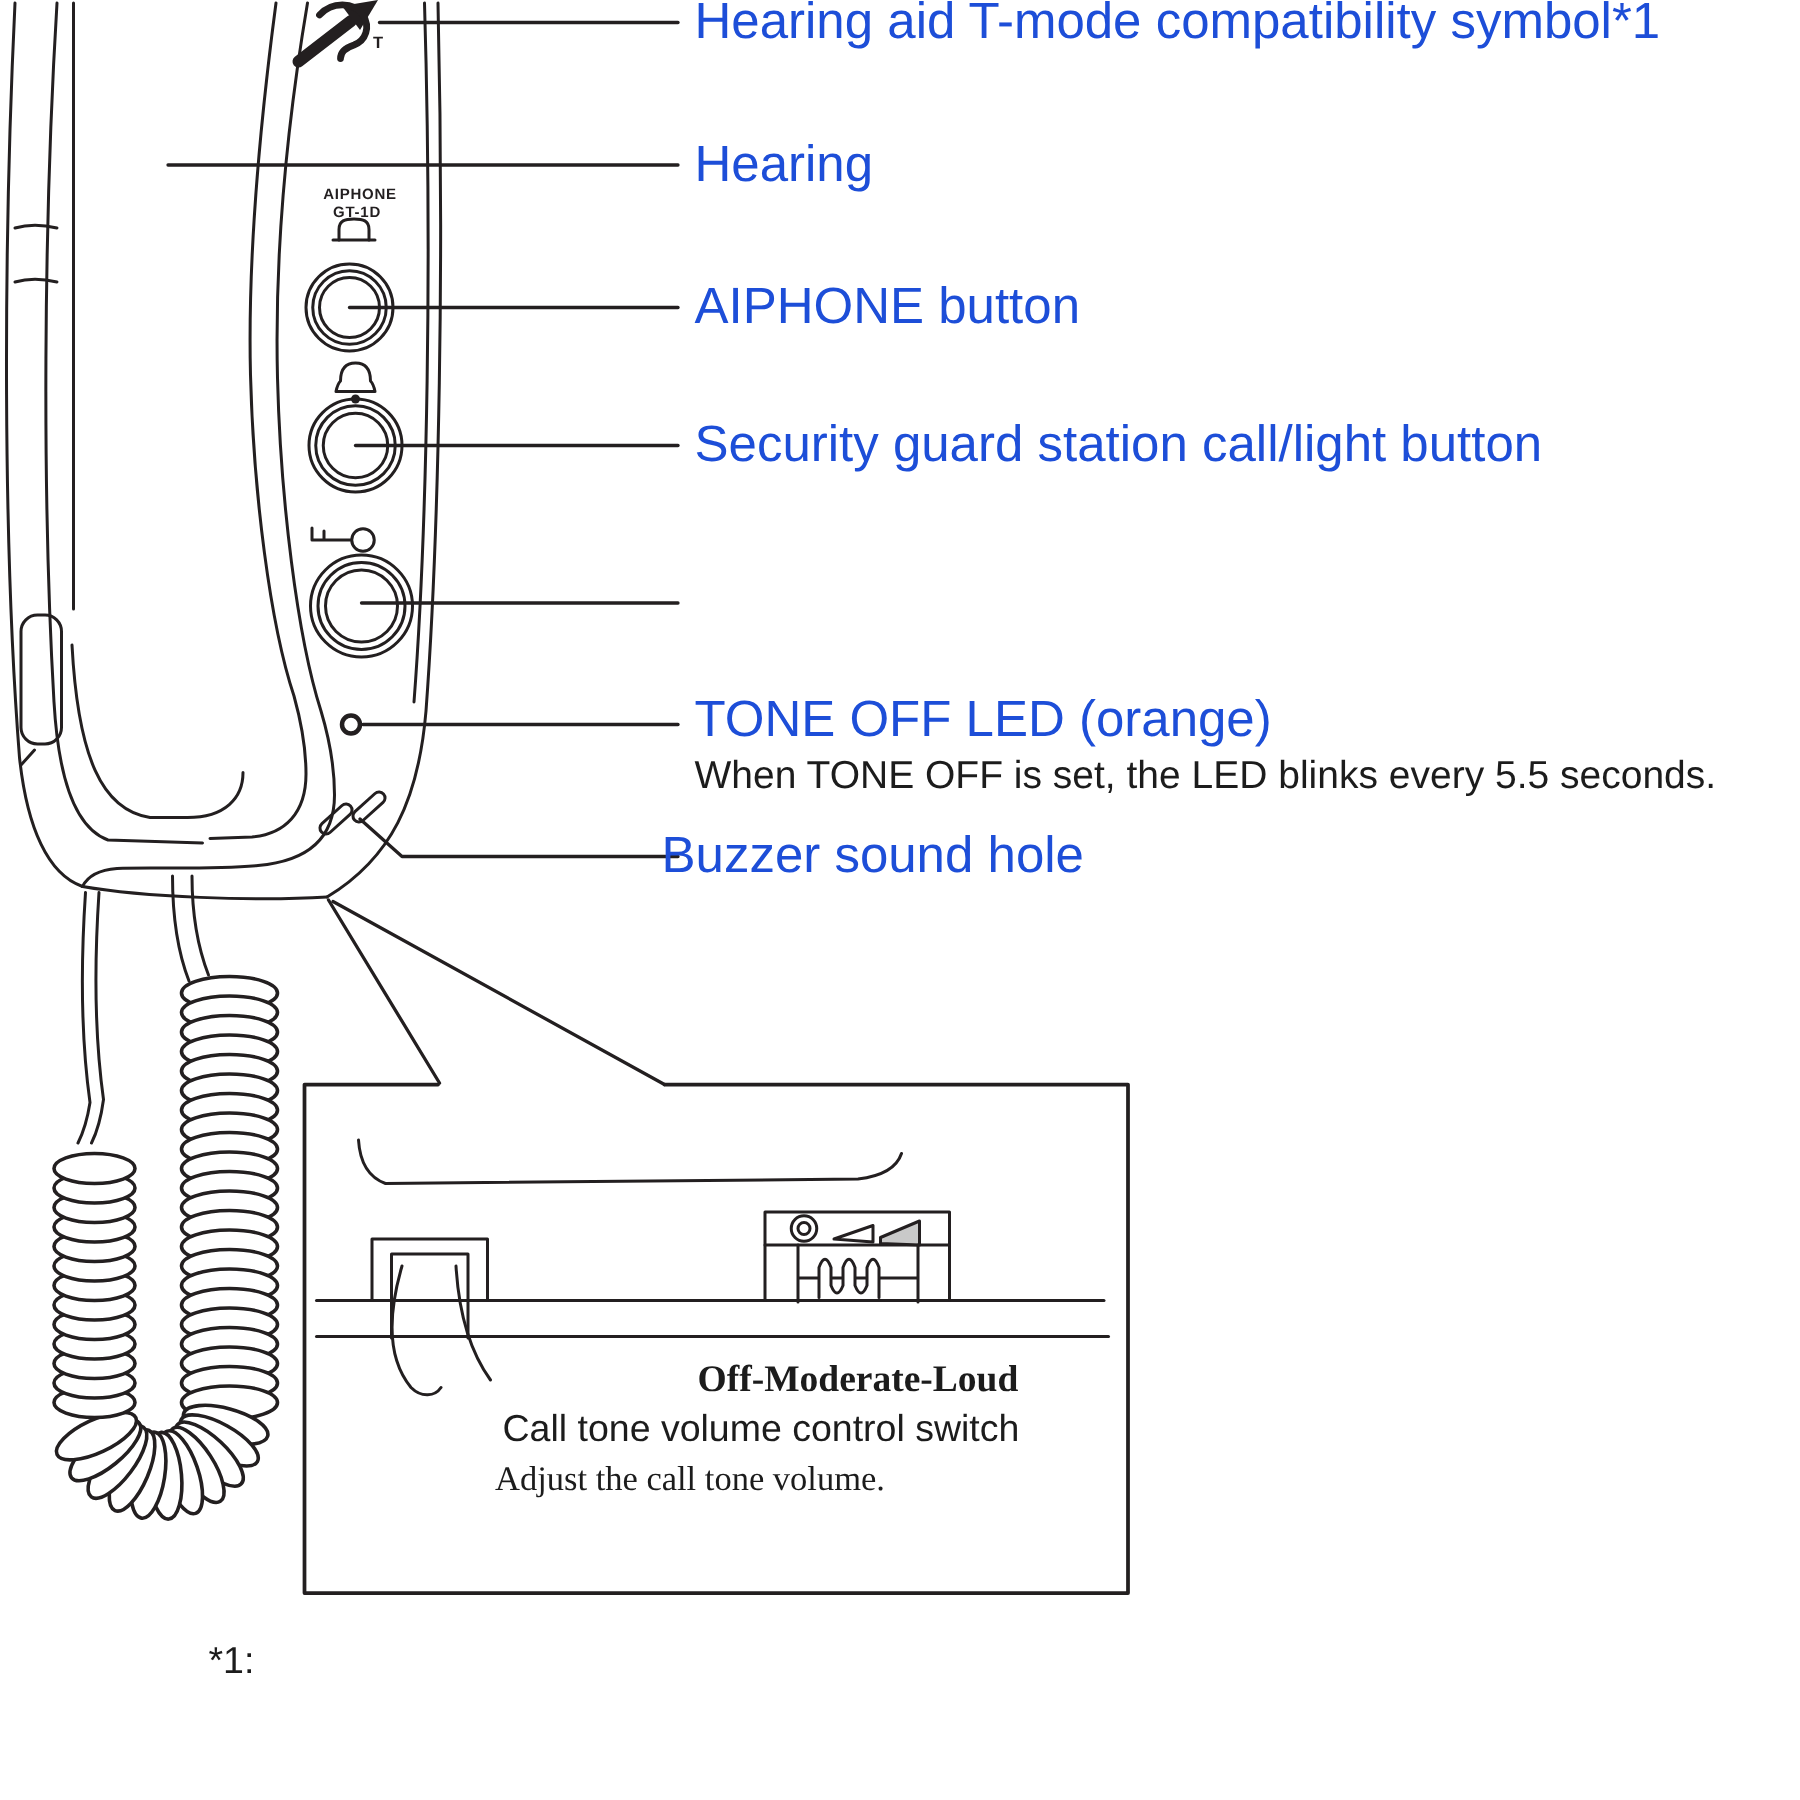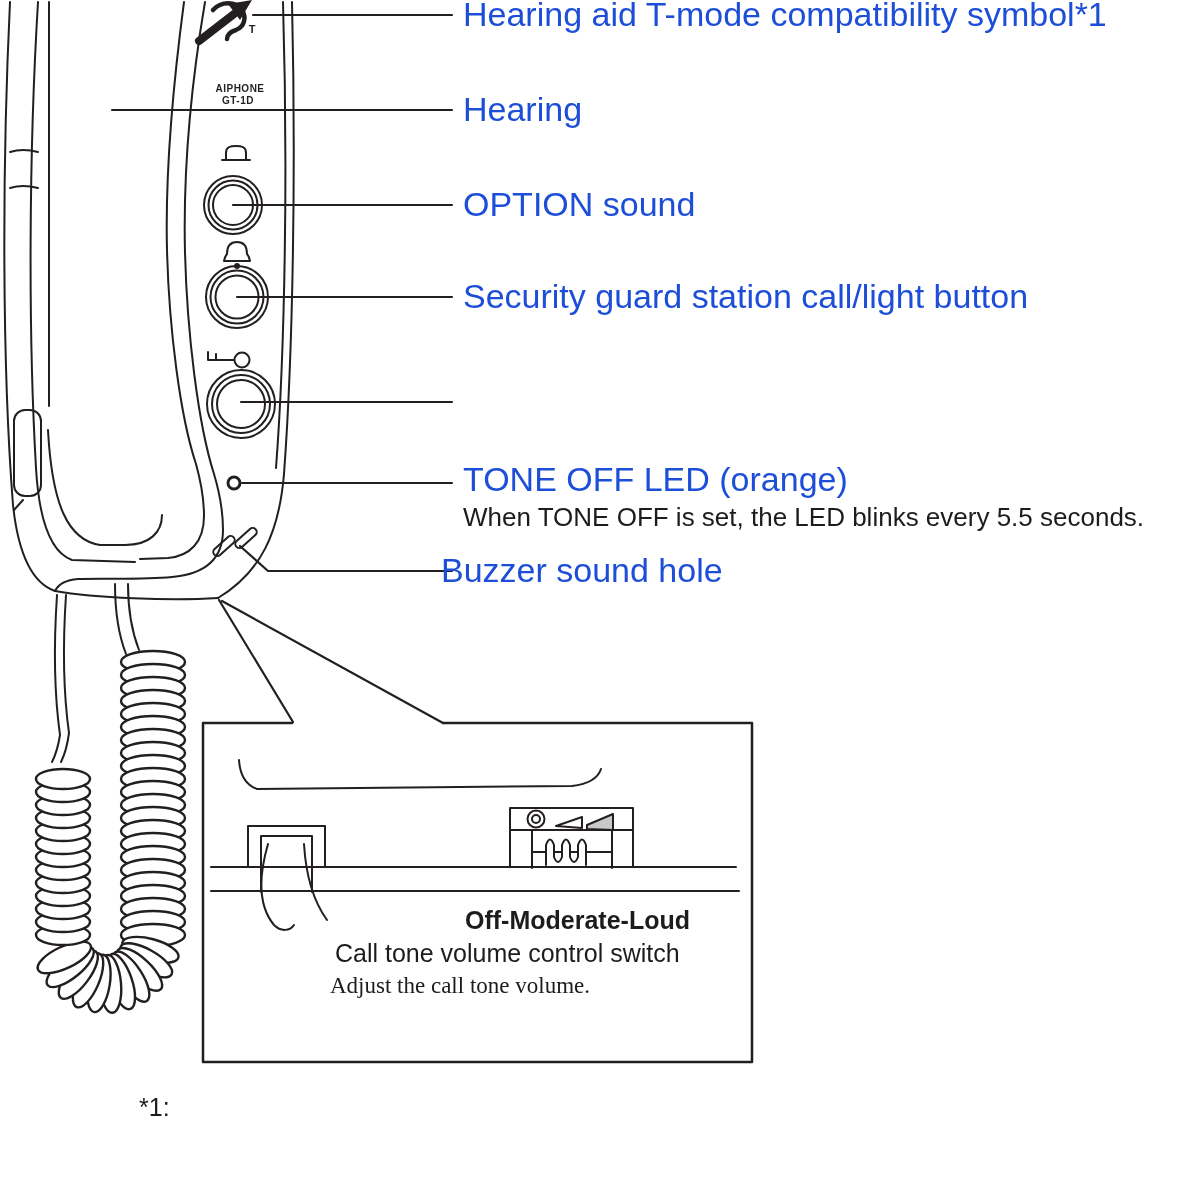--- a/index.html
+++ b/index.html
@@ -3,23 +3,23 @@
 <meta charset="utf-8">
 <style>
   html,body{margin:0;padding:0;background:#fff;}
   .page{position:relative;width:1200px;height:1200px;background:#fff;overflow:hidden;
         font-family:"Liberation Sans",sans-serif;color:#1c1c1c;}
   svg{position:absolute;left:0;top:0;}
   .lbl{position:absolute;font-size:34px;line-height:1.15;transform:translateY(-50%);
        white-space:nowrap;color:#1d4ed8;}
   .lbl-sub{position:absolute;font-size:26px;transform:translateY(-50%);white-space:nowrap;}
   .brand{position:absolute;font-weight:bold;font-size:10px;letter-spacing:.5px;
-         transform:translate(-50%,-50%);white-space:nowrap;color:#231f20;}
+         transform:translate(-50%,-50%);white-space:nowrap;color:#231f20;margin-top:42px;}
   .tletter{position:absolute;font-weight:bold;font-size:11px;transform:translate(-50%,-50%);color:#231f20;}
-  .inset-bold{position:absolute;font-size:25px;font-weight:bold;transform:translateY(-50%);white-space:nowrap;}
+  .inset-bold{position:absolute;font-size:25px;font-weight:bold;transform:translateY(-50%);white-space:nowrap;font-family:Liberation Serif, serif;}
   .inset-reg{position:absolute;font-size:25px;transform:translateY(-50%);white-space:nowrap;}
   .inset-serif{position:absolute;font-family:"Liberation Serif",serif;font-size:23px;
                transform:translateY(-50%);white-space:nowrap;}
   .footnote{position:absolute;font-size:25px;line-height:40px;white-space:nowrap;}
 </style>
 </head>
 <body>
 
 <div class="page">
 
@@ -185,21 +185,21 @@
       </g>
     </g>
   </svg>
 
   <span class="brand" style="left:240px;top:88px">AIPHONE</span>
   <span class="brand" style="left:238px;top:100px">GT-1D</span>
   <span class="tletter" style="left:252px;top:29px">T</span>
 
   <span class="lbl" style="left:463px;top:15px">Hearing aid T-mode compatibility symbol*1</span>
   <span class="lbl" style="left:463px;top:110px">Hearing</span>
-  <span class="lbl" style="left:463px;top:205px">OPTION sound</span>
+  <span class="lbl" style="left:463px;top:205px">AIPHONE button</span>
   <span class="lbl" style="left:463px;top:297px">Security guard station call/light button</span>
   <span class="lbl" style="left:463px;top:480px">TONE OFF LED (orange)</span>
   <span class="lbl-sub" style="left:463px;top:517px">When TONE OFF is set, the LED blinks every 5.5 seconds.</span>
   <span class="lbl" style="left:441px;top:571px">Buzzer sound hole</span>
 
   <span class="inset-bold" style="left:465px;top:920px">Off-Moderate-Loud</span>
   <span class="inset-reg" style="left:335px;top:953px">Call tone volume control switch</span>
   <span class="inset-serif" style="left:330px;top:986px">Adjust the call tone volume.</span>
 
   <div class="footnote" style="left:139px;top:1087px">*1:</div>

